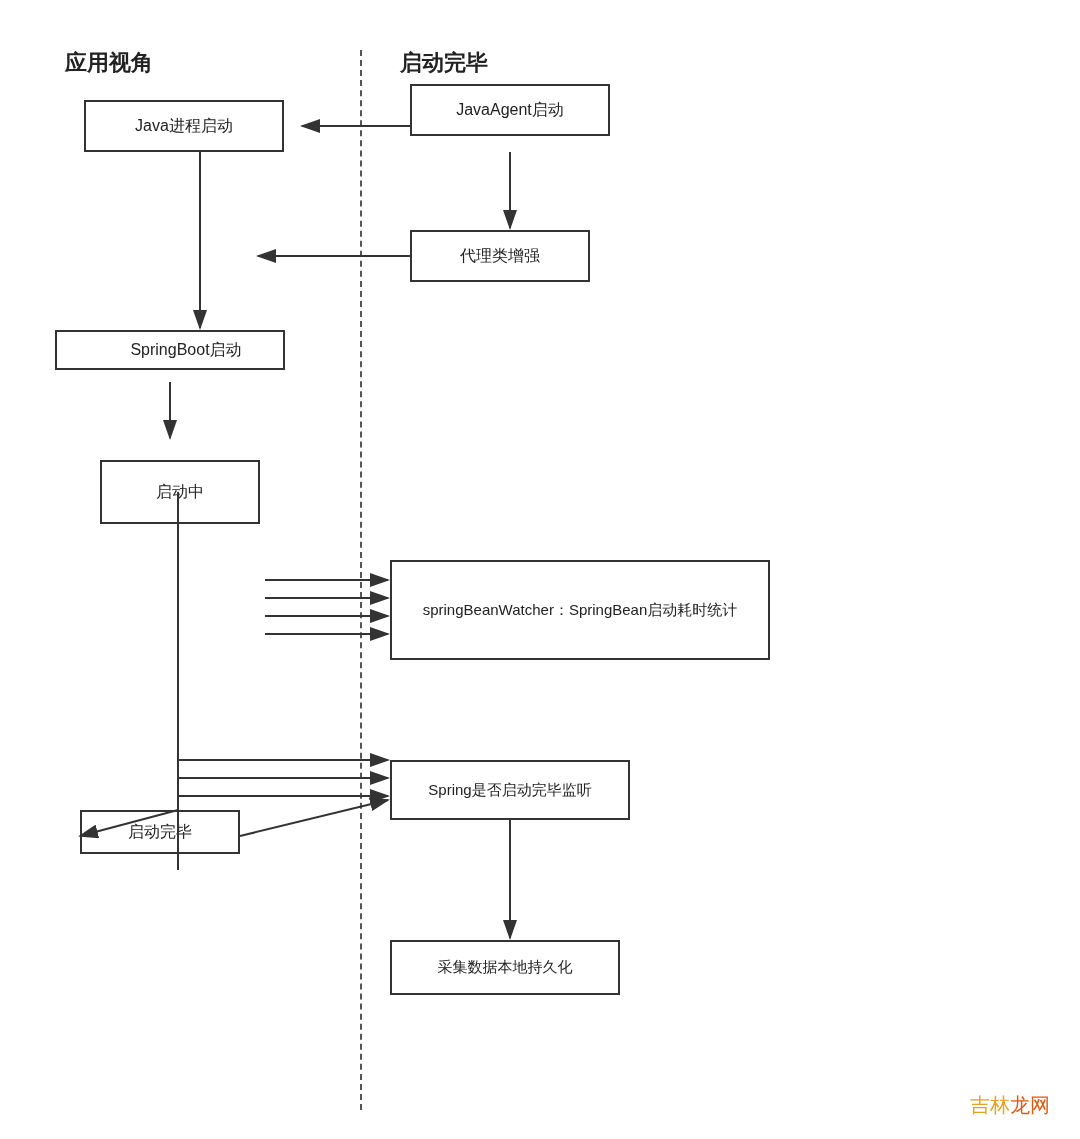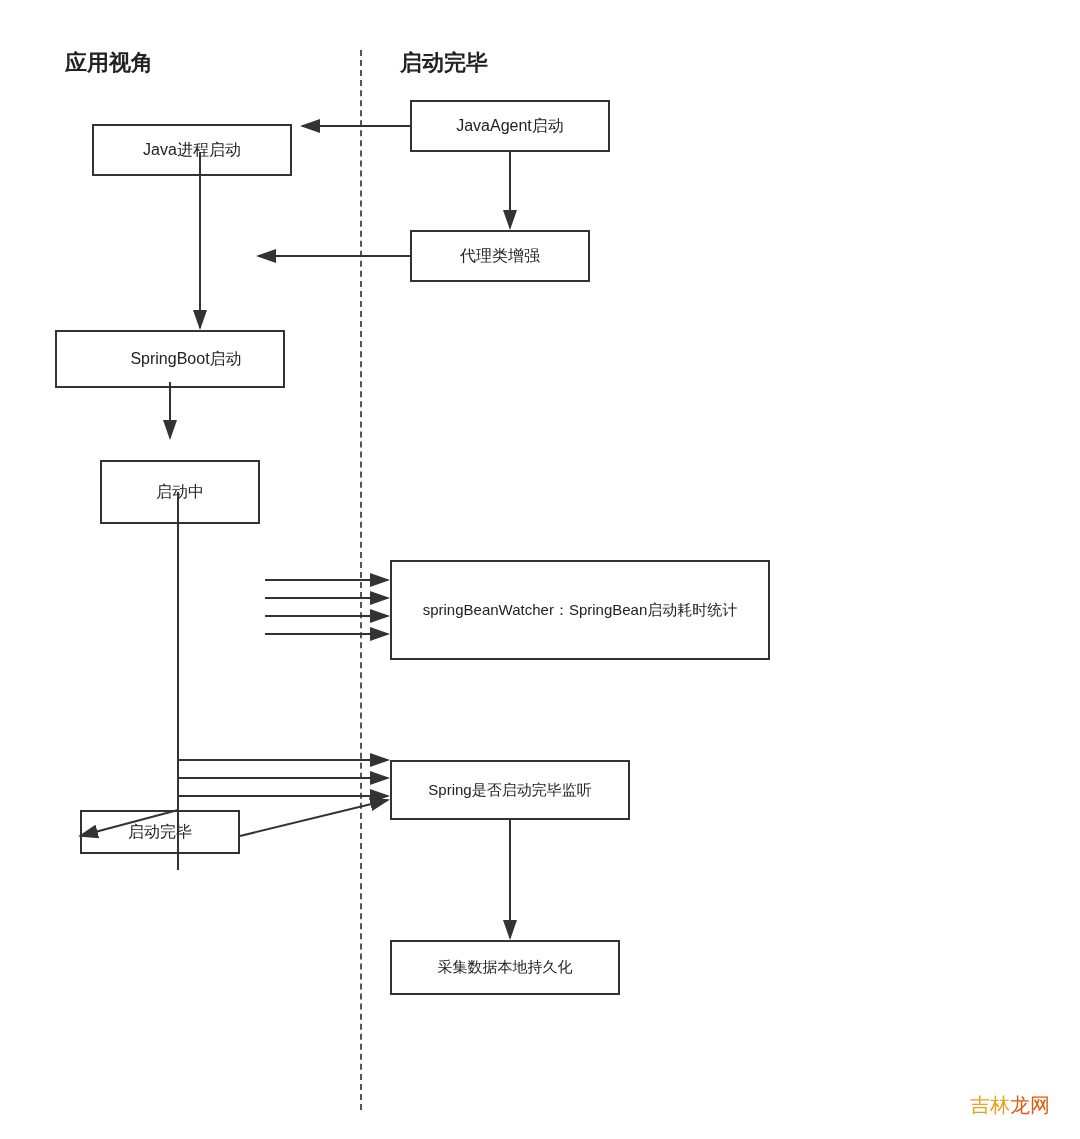--- a/index.html
+++ b/index.html
@@ -85,33 +85,33 @@
 </head>
 <body>
 
 <div class="diagram-container">
 
   <div class="dashed-line"></div>
 
   <div class="section-label" style="left: 65px; top: 48px;">应用视角</div>
   <div class="section-label" style="left: 400px; top: 48px;">启动完毕</div>
 
-  <div class="box" style="left: 92px; top: 100px; width: 200px; height: 52px; margin-top: 24px;">
+  <div class="box" style="left: 84px; top: 100px; width: 200px; height: 52px;">
     <span>Java进程启动</span>
   </div>
 
-  <div class="box" style="left: 410px; top: 100px; width: 200px; height: 52px;">
+  <div class="box" style="left: 410px; top: 84px; width: 200px; height: 52px;">
     <span>JavaAgent启动</span>
   </div>
 
   <div class="box" style="left: 410px; top: 230px; width: 180px; height: 52px;">
     <span>代理类增强</span>
   </div>
 
-  <div class="box" style="left: 55px; top: 330px; width: 230px; height: 58px; padding-left: 32px;">
+  <div class="box" style="left: 55px; top: 330px; width: 230px; height: 40px; padding-left: 32px;">
     <span>SpringBoot启动</span>
   </div>
 
   <div class="box" style="left: 100px; top: 460px; width: 160px; height: 64px;">
     <span>启动中</span>
   </div>
 
   <div class="box" style="left: 390px; top: 560px; width: 380px; height: 100px; font-size: 15px; padding: 18px;">
     <span>springBeanWatcher：SpringBean启动耗时统计</span>
   </div>

